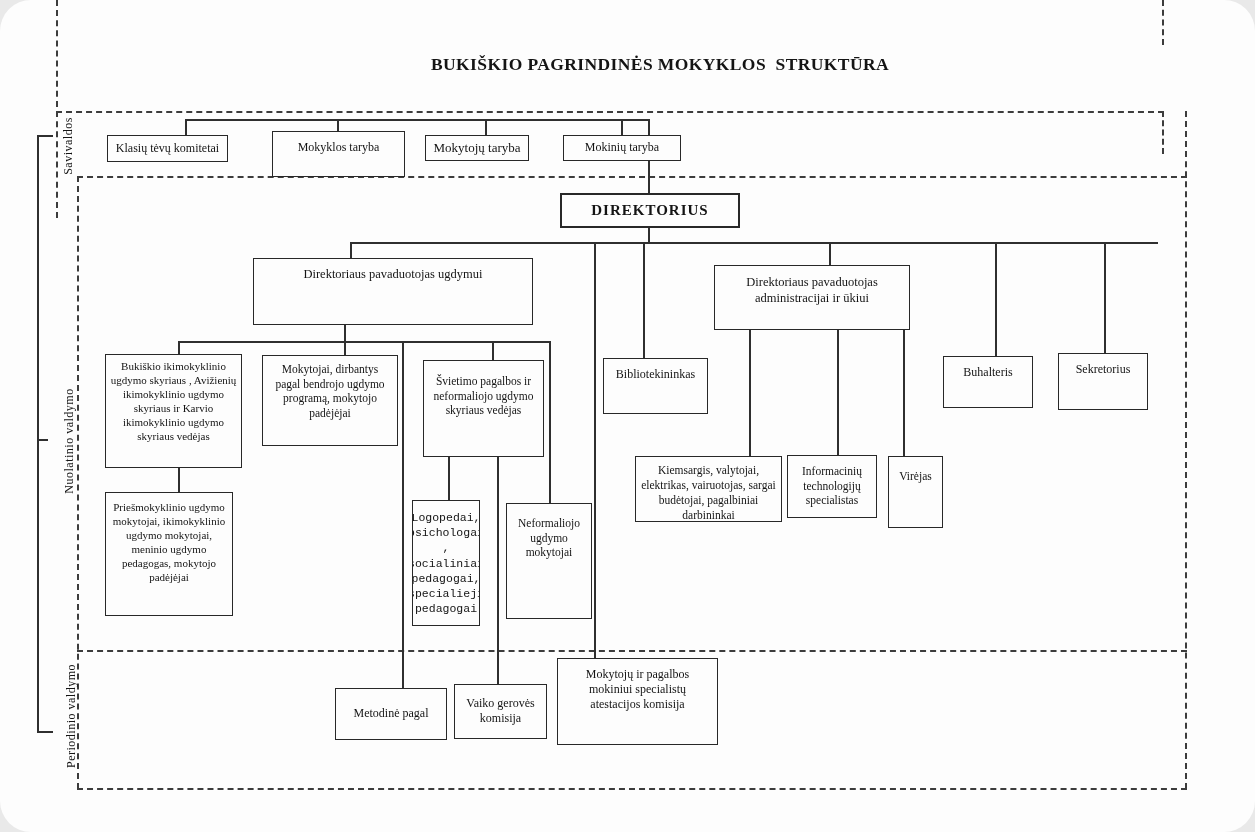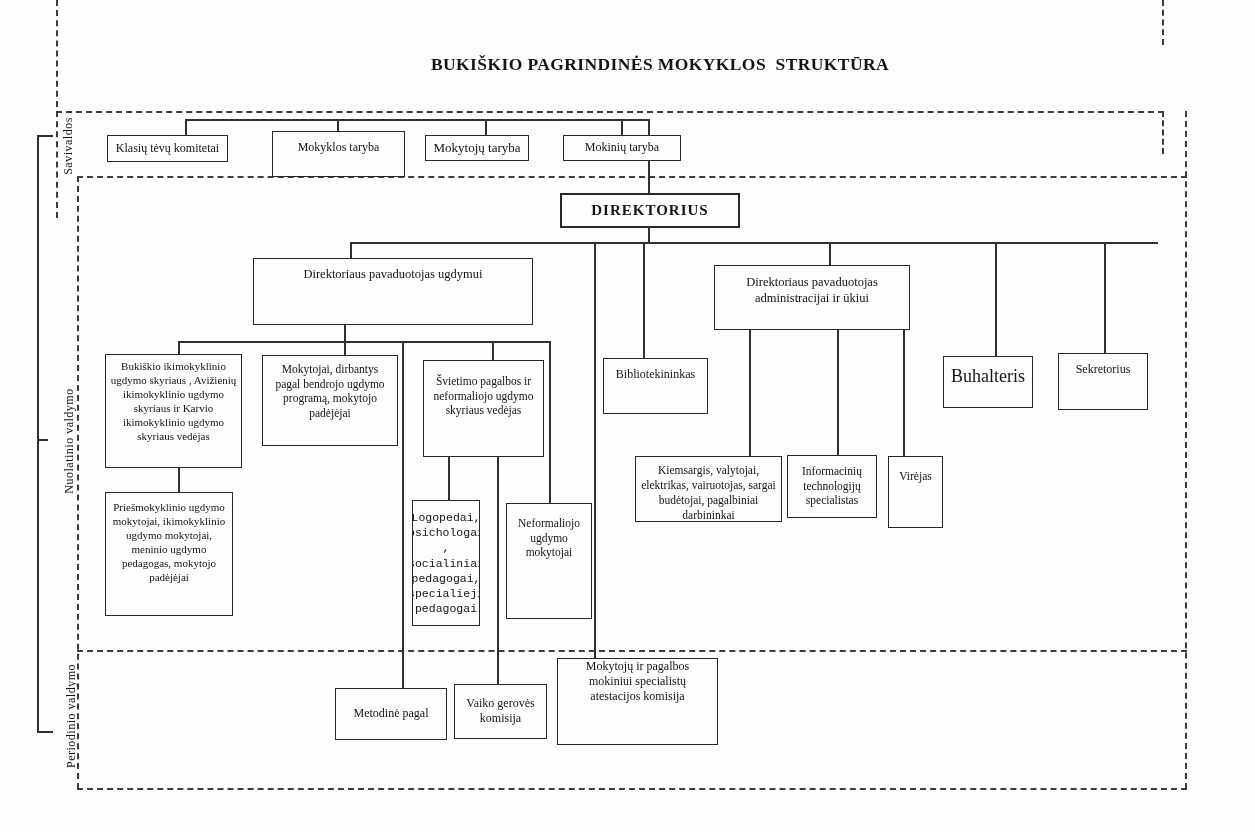--- a/index.html
+++ b/index.html
@@ -1,19 +1,20 @@
 <!DOCTYPE html>
 <html><head>
 <meta charset="utf-8">
 <style>
   html,body{margin:0;padding:0;background:#e9e9e9;}
   #page{
     position:relative;width:1255px;height:832px;background:#fdfdfd;
     font-family:"Liberation Serif","DejaVu Serif",serif;color:#141414;
     overflow:hidden;
+    border-radius:31px;
   }
   
   #title{
     position:absolute;left:280px;top:54px;width:760px;text-align:center;
     font-weight:bold;font-size:17.5px;letter-spacing:.4px;white-space:pre;
   }
   
   .lv{position:absolute;width:2px;background:#2f2f2f;}
   .lh{position:absolute;height:2px;background:#2f2f2f;}
   .dv{position:absolute;width:0;border-left:2px dashed #3c3c3c;}
@@ -35,33 +36,33 @@
   .b-direktorius{left:560px;top:193px;width:180px;height:35px;border-width:2px;
                  font-size:15px;font-weight:bold;letter-spacing:1px;}
   
   .b-ugdymui    {left:253px;top:258px;width:280px;height:67px;font-size:12.5px;padding-top:8px;}
   .b-admin     {left:714px;top:265px;width:196px;height:65px;font-size:12.5px;padding:9px 14px 16px;}
   
   .b-bukiskio   {left:105px;top:354px;width:137px;height:114px;font-size:11px;padding:5px 4px 0;}
   .b-mokytojai  {left:262px;top:355px;width:136px;height:91px;padding:6px 6px 0;}
   .b-svietimo   {left:423px;top:360px;width:121px;height:97px;padding:13px 5px 0;}
   .b-biblio     {left:603px;top:358px;width:105px;height:56px;font-size:12px;padding-top:8px;}
-  .b-buhalteris {left:943px;top:356px;width:90px;height:52px;font-size:18px;padding-top:8px;}
+  .b-buhalteris {left:943px;top:356px;width:90px;height:52px;font-size:12px;padding-top:8px;}
   .b-sekretorius{left:1058px;top:353px;width:90px;height:57px;font-size:12px;padding-top:8px;}
   
   .b-priesmok   {left:105px;top:492px;width:128px;height:124px;font-size:11px;padding:8px 3px 0;}
   .b-logopedai  {left:412px;top:500px;width:68px;height:126px;padding:9px 2px 0;line-height:1.32;font-family:Liberation Mono, monospace;}
   .b-neform     {left:506px;top:503px;width:86px;height:116px;padding:12px 4px 0;}
   .b-kiemsargis {left:635px;top:456px;width:147px;height:66px;padding:6px 4px 0;line-height:1.3;}
   .b-inform     {left:787px;top:455px;width:90px;height:63px;padding:8px 3px 0;}
   .b-virejas    {left:888px;top:456px;width:55px;height:72px;padding-top:12px;}
   
   .b-metodine   {left:335px;top:688px;width:112px;height:52px;font-size:12px;}
   .b-vaiko      {left:454px;top:684px;width:93px;height:55px;font-size:12px;padding:11px 6px 0;}
-  .b-atest      {left:557px;top:658px;width:161px;height:87px;font-size:12px;padding:0 8px 0;}
+  .b-atest      {left:557px;top:658px;width:161px;height:87px;font-size:12px;padding:8px 8px 0;}
   
   .rot{
     position:absolute;text-align:center;font-size:12px;letter-spacing:.5px;
     transform:rotate(-90deg);transform-origin:center;white-space:nowrap;
   }
   #lbl-sav{left:33px;top:139px;width:70px;height:14px;}
   #lbl-nuo{left:14px;top:434px;width:110px;height:14px;}
   #lbl-per{left:16px;top:709px;width:110px;height:14px;}
 </style>
 </head>

